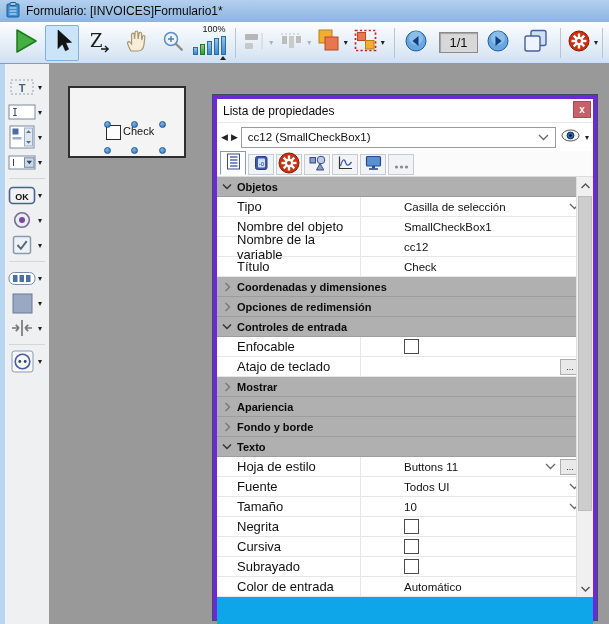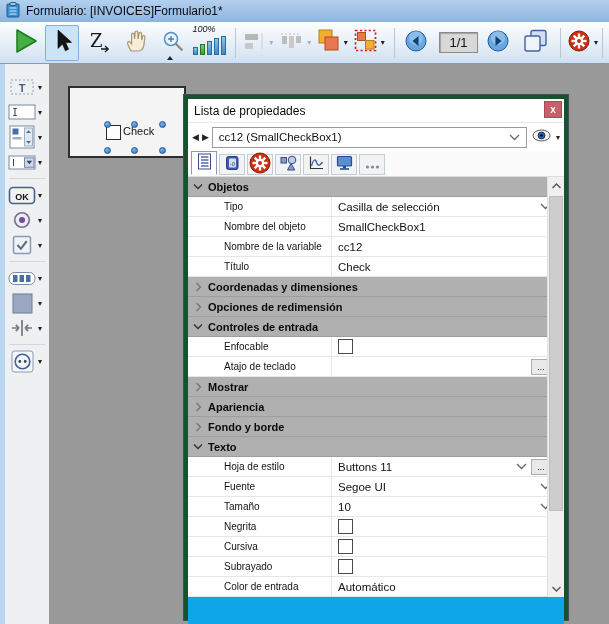--- a/index.html
+++ b/index.html
@@ -21,21 +21,21 @@
     background:linear-gradient(#fcfdfe,#dfeaf6 70%,#cfe0f2);
     border-bottom:1px solid #7d9cc0;
     display:flex;align-items:center;padding-left:8px;box-sizing:border-box;
   }
   .tb-btn{display:flex;align-items:center;justify-content:center;height:34px;min-width:26px;
     padding:0 3px;margin-right:3px;border:1px solid transparent;border-radius:2px;}
   .tb-btn.active{background:#cbe4f8;border-color:#7fb0de;}
   .tb-sep{width:1px;height:30px;background:#b7c6d6;margin:0 5px;}
   .tb-dd{font-size:8px;color:#222;margin-left:3px;}
   .tb-dd.dis{color:#aab2bb;}
-  .zoomwrap{display:flex;flex-direction:column;align-items:flex-start;margin:0 3px 0 1px;font-style:italic;}
+  .zoomwrap{display:flex;flex-direction:column;align-items:flex-end;margin:0 3px 0 1px;}
   .zoomlabel{font-size:9px;line-height:9px;color:#111;margin-bottom:1px;}
   .zoombars{display:flex;align-items:flex-end;gap:2px;height:20px;}
   .zbar{width:5px;background:linear-gradient(#8ec4ec,#3f88c8);border:1px solid #2a6aa5;box-sizing:border-box;}
   .zbar.green{background:linear-gradient(#7ed07e,#2da32d);border-color:#1d7a1d;}
   .zmark{width:0;height:0;border-left:3px solid transparent;border-right:3px solid transparent;border-bottom:4px solid #222;margin-top:1px;margin-left:-26px;}
   .navfield{width:56px;height:19px;background:#d8d8d8;border:1px solid #8a8a8a;
     box-shadow:inset 1px 1px 1px rgba(0,0,0,.25);font-size:13px;display:flex;
     align-items:center;justify-content:center;color:#111;margin:0 3px;}
   
   #main{position:absolute;left:0;top:64px;width:609px;height:560px;}
@@ -47,22 +47,22 @@
   .pal-sep{height:1px;background:#d4d6d8;margin:4px 4px;}
   #canvas{position:absolute;left:49px;top:0;width:560px;height:560px;background:#999999;}
   
   #form-box{position:absolute;left:19px;top:22px;width:114px;height:68px;background:#f4f4f4;border:2px solid #2e2e2e;}
   #check-control{position:absolute;left:0;top:0;width:100%;height:100%;}
   .cc-square{position:absolute;left:36px;top:37px;width:13px;height:13px;background:#fdfdfd;border:1px solid #2a2a2a;}
   .cc-label{position:absolute;left:53px;top:37px;font-size:11px;color:#111;}
   .handle{position:absolute;width:7px;height:7px;border-radius:50%;
     background:radial-gradient(circle at 35% 30%,#7fb6e6,#2f6fb2);border:1px solid #1d5a98;box-sizing:border-box;}
   
-  #prop-panel{position:absolute;left:135px;top:31px;width:384px;height:525px;
-    box-sizing:border-box;border:4px solid #14532d;outline:1px solid #3e4e5a;background:#fff;}
+  #prop-panel{position:absolute;left:164px;top:31px;width:384px;height:525px;
+    box-sizing:border-box;border:4px solid #6d28d9;outline:1px solid #3e4e5a;background:#fff;}
   .p-title{height:23px;display:flex;align-items:center;font-size:12px;color:#0a0a0a;
     padding-left:6px;position:relative;border-bottom:1px solid #e8e8e8;}
   .p-close{position:absolute;right:2px;top:2px;width:18px;height:17px;background:#c8606a;
     color:#fff;font-size:10px;font-weight:bold;display:flex;align-items:center;justify-content:center;
     border:1px solid #a84a52;box-sizing:border-box;}
   .p-selector{height:28px;display:flex;align-items:center;padding:0 4px;gap:3px;}
   .obj-arrow{font-size:9px;color:#222;line-height:10px;}
   .combo{flex:1;height:21px;border:1px solid #9a9a9a;display:flex;align-items:center;
     font-size:11.5px;color:#111;padding:0 6px;box-sizing:border-box;justify-content:space-between;background:#fff;}
   .eye-btn{display:flex;align-items:center;gap:2px;margin-left:2px;}
@@ -70,23 +70,23 @@
     border-bottom:1px solid #dcdcdc;gap:2px;}
   .ptab{width:26px;height:21px;display:flex;align-items:center;justify-content:center;
     border:1px solid #c4cdd6;background:#f2f3f5;box-sizing:border-box;margin-bottom:1px;}
   .ptab.sel{background:#fff;border-color:#8a9ab0;height:24px;border-bottom-color:#fff;}
   .p-grid{height:524px;position:relative;background:#0ea5e9;}
   .grid-row{height:20px;box-sizing:border-box;width:367px;}
   .grid-row.section{background:#b0b0b0;border-bottom:1px solid #9d9d9d;display:flex;align-items:center;}
   .sec-chev{width:20px;display:flex;justify-content:center;}
   .sec-label{font-size:11px;font-weight:bold;color:#0a0a0a;}
   .grid-row.prop{display:flex;border-bottom:1px solid #e6e6e6;background:#fff;}
-  .plabel{width:144px;box-sizing:border-box;padding-left:36px;font-size:10px;color:#111;
+  .plabel{width:144px;box-sizing:border-box;padding-left:20px;font-size:13px;color:#111;
     display:flex;align-items:center;border-right:1px solid #e6e6e6;}
-  .pval{flex:1;display:flex;align-items:center;padding:0 4px 0 6px;gap:4px;}
+  .pval{flex:1;display:flex;align-items:center;padding:0 4px 0 6px;gap:4px;margin-left:37px;}
   .val-text{flex:1;font-size:11.5px;color:#111;white-space:nowrap;overflow:hidden;}
   .cbox{width:13px;height:13px;border:1px solid #4a4a4a;background:#fff;}
   .dots-btn{width:20px;height:16px;background:#e9e9e9;border:1px solid #adadad;font-size:9px;
     line-height:8px;color:#223;display:flex;align-items:center;justify-content:center;padding:0;}
   .chev-btn{display:flex;align-items:center;}
   
   .p-scroll{position:absolute;right:0;top:0;width:17px;height:420px;background:#f0f0f0;border-left:1px solid #e0e0e0;box-sizing:border-box;}
   .sb-arrow{position:absolute;left:0;width:16px;height:17px;display:flex;align-items:center;justify-content:center;}
   .sb-thumb{position:absolute;left:1px;top:19px;width:14px;height:315px;background:#cdcdcd;border:1px solid #bdbdbd;box-sizing:border-box;}
   .p-status{height:19px;border-top:1px solid #a6a6a6;font-size:11px;color:#111;
@@ -547,21 +547,21 @@
                 <svg width="11" height="7">
                   <polyline points="1,1 5.5,5.5 10,1" fill="none" stroke="#666" stroke-width="1.3"></polyline>
                 </svg>
               </span>
               <button class="dots-btn">...</button>
             </span>
           </div>
           <div class="grid-row prop">
             <span class="plabel">Fuente</span>
             <span class="pval">
-              <span class="val-text">Segoe UI</span>
+              <span class="val-text">Todos UI</span>
               <span class="chev-btn">
                 <svg width="11" height="7">
                   <polyline points="1,1 5.5,5.5 10,1" fill="none" stroke="#666" stroke-width="1.3"></polyline>
                 </svg>
               </span>
             </span>
           </div>
           <div class="grid-row prop">
             <span class="plabel">Tamaño</span>
             <span class="pval">

